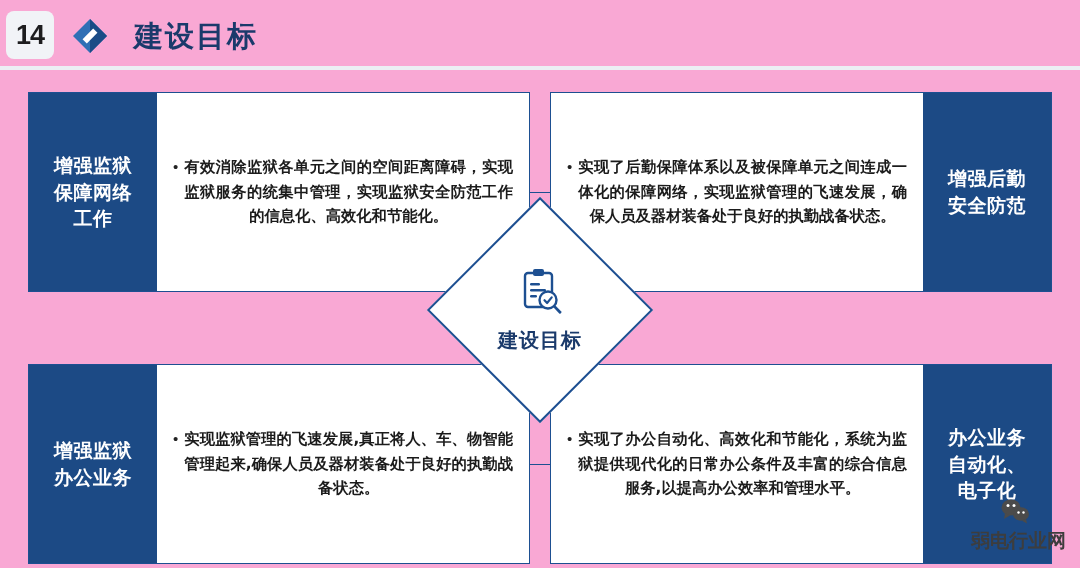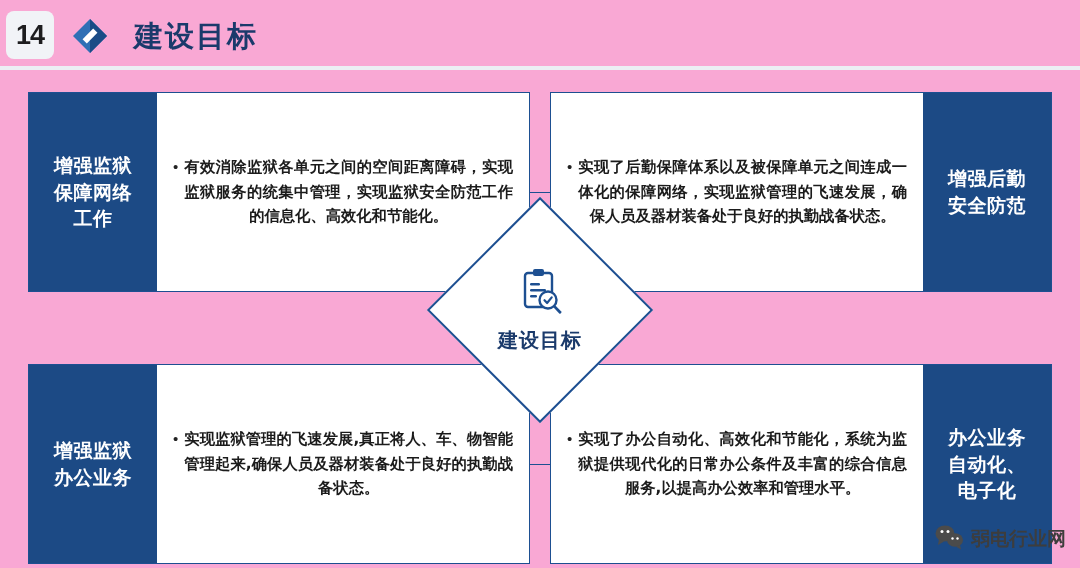--- a/index.html
+++ b/index.html
@@ -158,20 +158,21 @@
     height: 1px;
   }
 
   
   .watermark {
     position: absolute;
     right: 14px; bottom: 14px;
     display: flex;
     align-items: center;
     color: #4a4a4a;
+    flex-direction: column;
   }
   .wechat-icon { margin-right: 7px; }
   .watermark-text {
     font-size: 19px;
     font-weight: bold;
     color: #3d3d3d;
     font-family: "DejaVu Sans", "Liberation Sans", sans-serif;
   }
 </style>
 </head>

